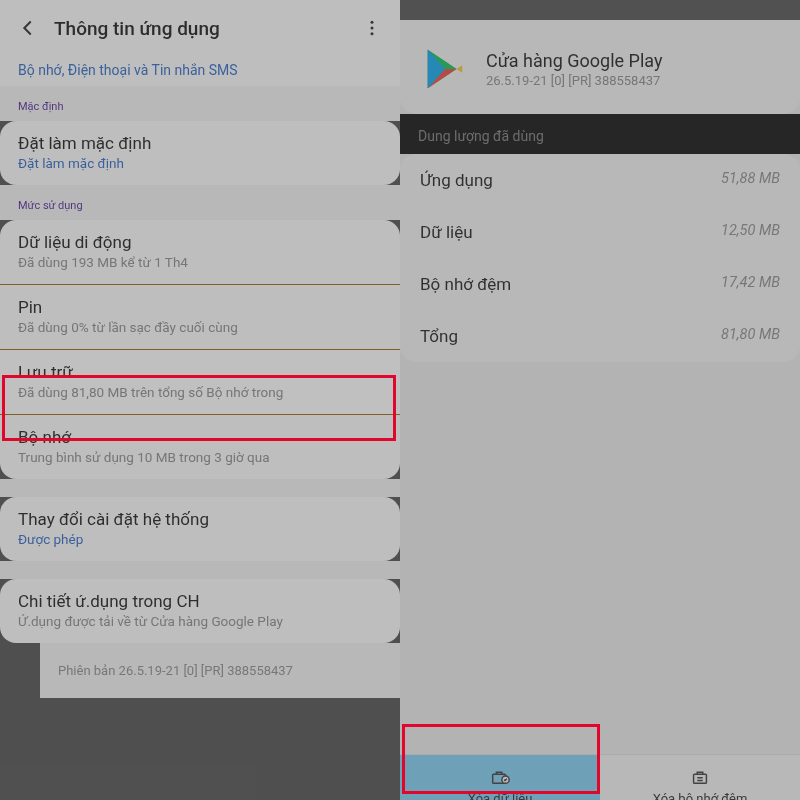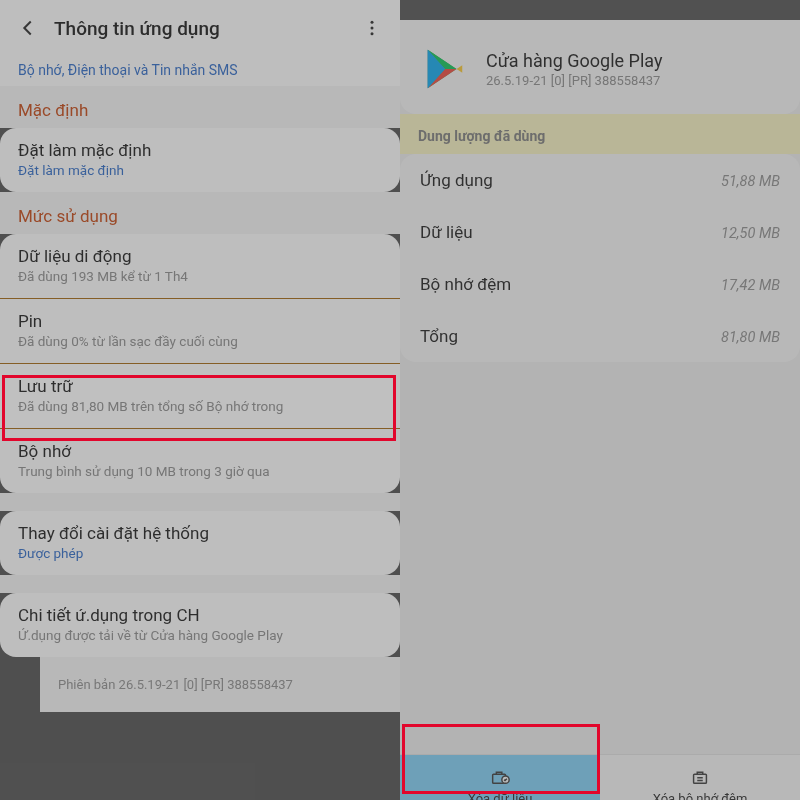--- a/index.html
+++ b/index.html
@@ -6,38 +6,38 @@
   body { width: 800px; height: 800px; background: #4a4a4a; display: flex; }
   .pane { width: 400px; height: 800px; position: relative; overflow: hidden; }
   .overlay { position: absolute; inset: 0; background: rgba(90,90,90,0.38); pointer-events: none; z-index: 5; }
   .pane.right .overlay { background: rgba(90,90,90,0.42); }
 
   
   .hdr { display: flex; align-items: center; height: 56px; padding: 0 8px; background: #fcfcfc; }
   .hdr .title { flex: 1; font-size: 19px; font-weight: 500; color: #111; padding-left: 6px; }
   .icon-btn { width: 40px; height: 40px; display: flex; align-items: center; justify-content: center; color: #222; }
   .truncated { color: #2866c4; font-size: 14px; padding: 6px 18px 8px; background: #fcfcfc; white-space: nowrap; overflow: hidden; text-overflow: ellipsis; }
-  .sect-hdr { font-size: 17px; color: #c2410c; padding: 14px 18px 8px; background: #f3f3f3; }
+  .sect-hdr { font-size: 11px; color: #4c1d95; padding: 14px 18px 8px; background: #f3f3f3; }
   .card { background: #fcfcfc; padding: 12px 18px 14px; border-bottom: 1px solid #a16207; }
   .card.top-round { border-top-left-radius: 16px; border-top-right-radius: 16px; }
   .card.bot-round { border-bottom-left-radius: 16px; border-bottom-right-radius: 16px; border-bottom: none; }
   .card .ttl { font-size: 17px; color: #121212; margin-bottom: 2px; }
   .card .sub { font-size: 13.5px; color: #888; }
   .card .sub.link { color: #2866c4; }
   .version { font-size: 13px; color: #8a8a8a; padding: 20px 18px; background: #f3f3f3; margin-left: 40px; }
   .highlight { position: absolute; border: 3px solid #e2062c; z-index: 10; pointer-events: none; }
 
   
   .appline { display: flex; align-items: center; padding: 22px 18px 18px; background: #fcfcfc; }
   .appicon { width: 54px; height: 54px; display: flex; align-items: center; justify-content: center; margin-right: 14px; }
   .apptxt .name { font-size: 18px; color: #111; }
   .apptxt .ver { font-size: 13px; color: #8a8a8a; margin-top: 2px; }
-  .usage-hdr { font-size: 14px; color: #7a7a7a; padding: 14px 18px 10px; background: #fef9c3; font-weight: bold; }
+  .usage-hdr { font-size: 14px; color: #7a7a7a; padding: 14px 18px 10px; background: #000000; }
   .usage-list { background: #fcfcfc; border-radius: 16px; margin: 0; }
-  .u-row { display: flex; align-items: flex-end; padding: 16px 20px; }
+  .u-row { display: flex; align-items: flex-start; padding: 16px 20px; }
   .u-row .nm { flex: 1; font-size: 17px; color: #121212; }
   .u-row .val { font-size: 14.5px; color: #8c8c8c; font-style: italic; }
   .spacer { flex: 1; background: #f3f3f3; }
   .footer { display: flex; background: #fcfcfc; border-top: 1px solid #e6e6e6; }
   .fbtn { flex: 1; display: flex; flex-direction: column; align-items: center; justify-content: center; padding: 10px 4px 14px; gap: 4px; }
   .fbtn .lbl { font-size: 13px; color: #222; }
   .fbtn svg { width: 22px; height: 22px; }
   .right-inner { display:flex; flex-direction:column; height:100%; background:#f3f3f3;margin-top:20px; }
 </style>
 </head>

